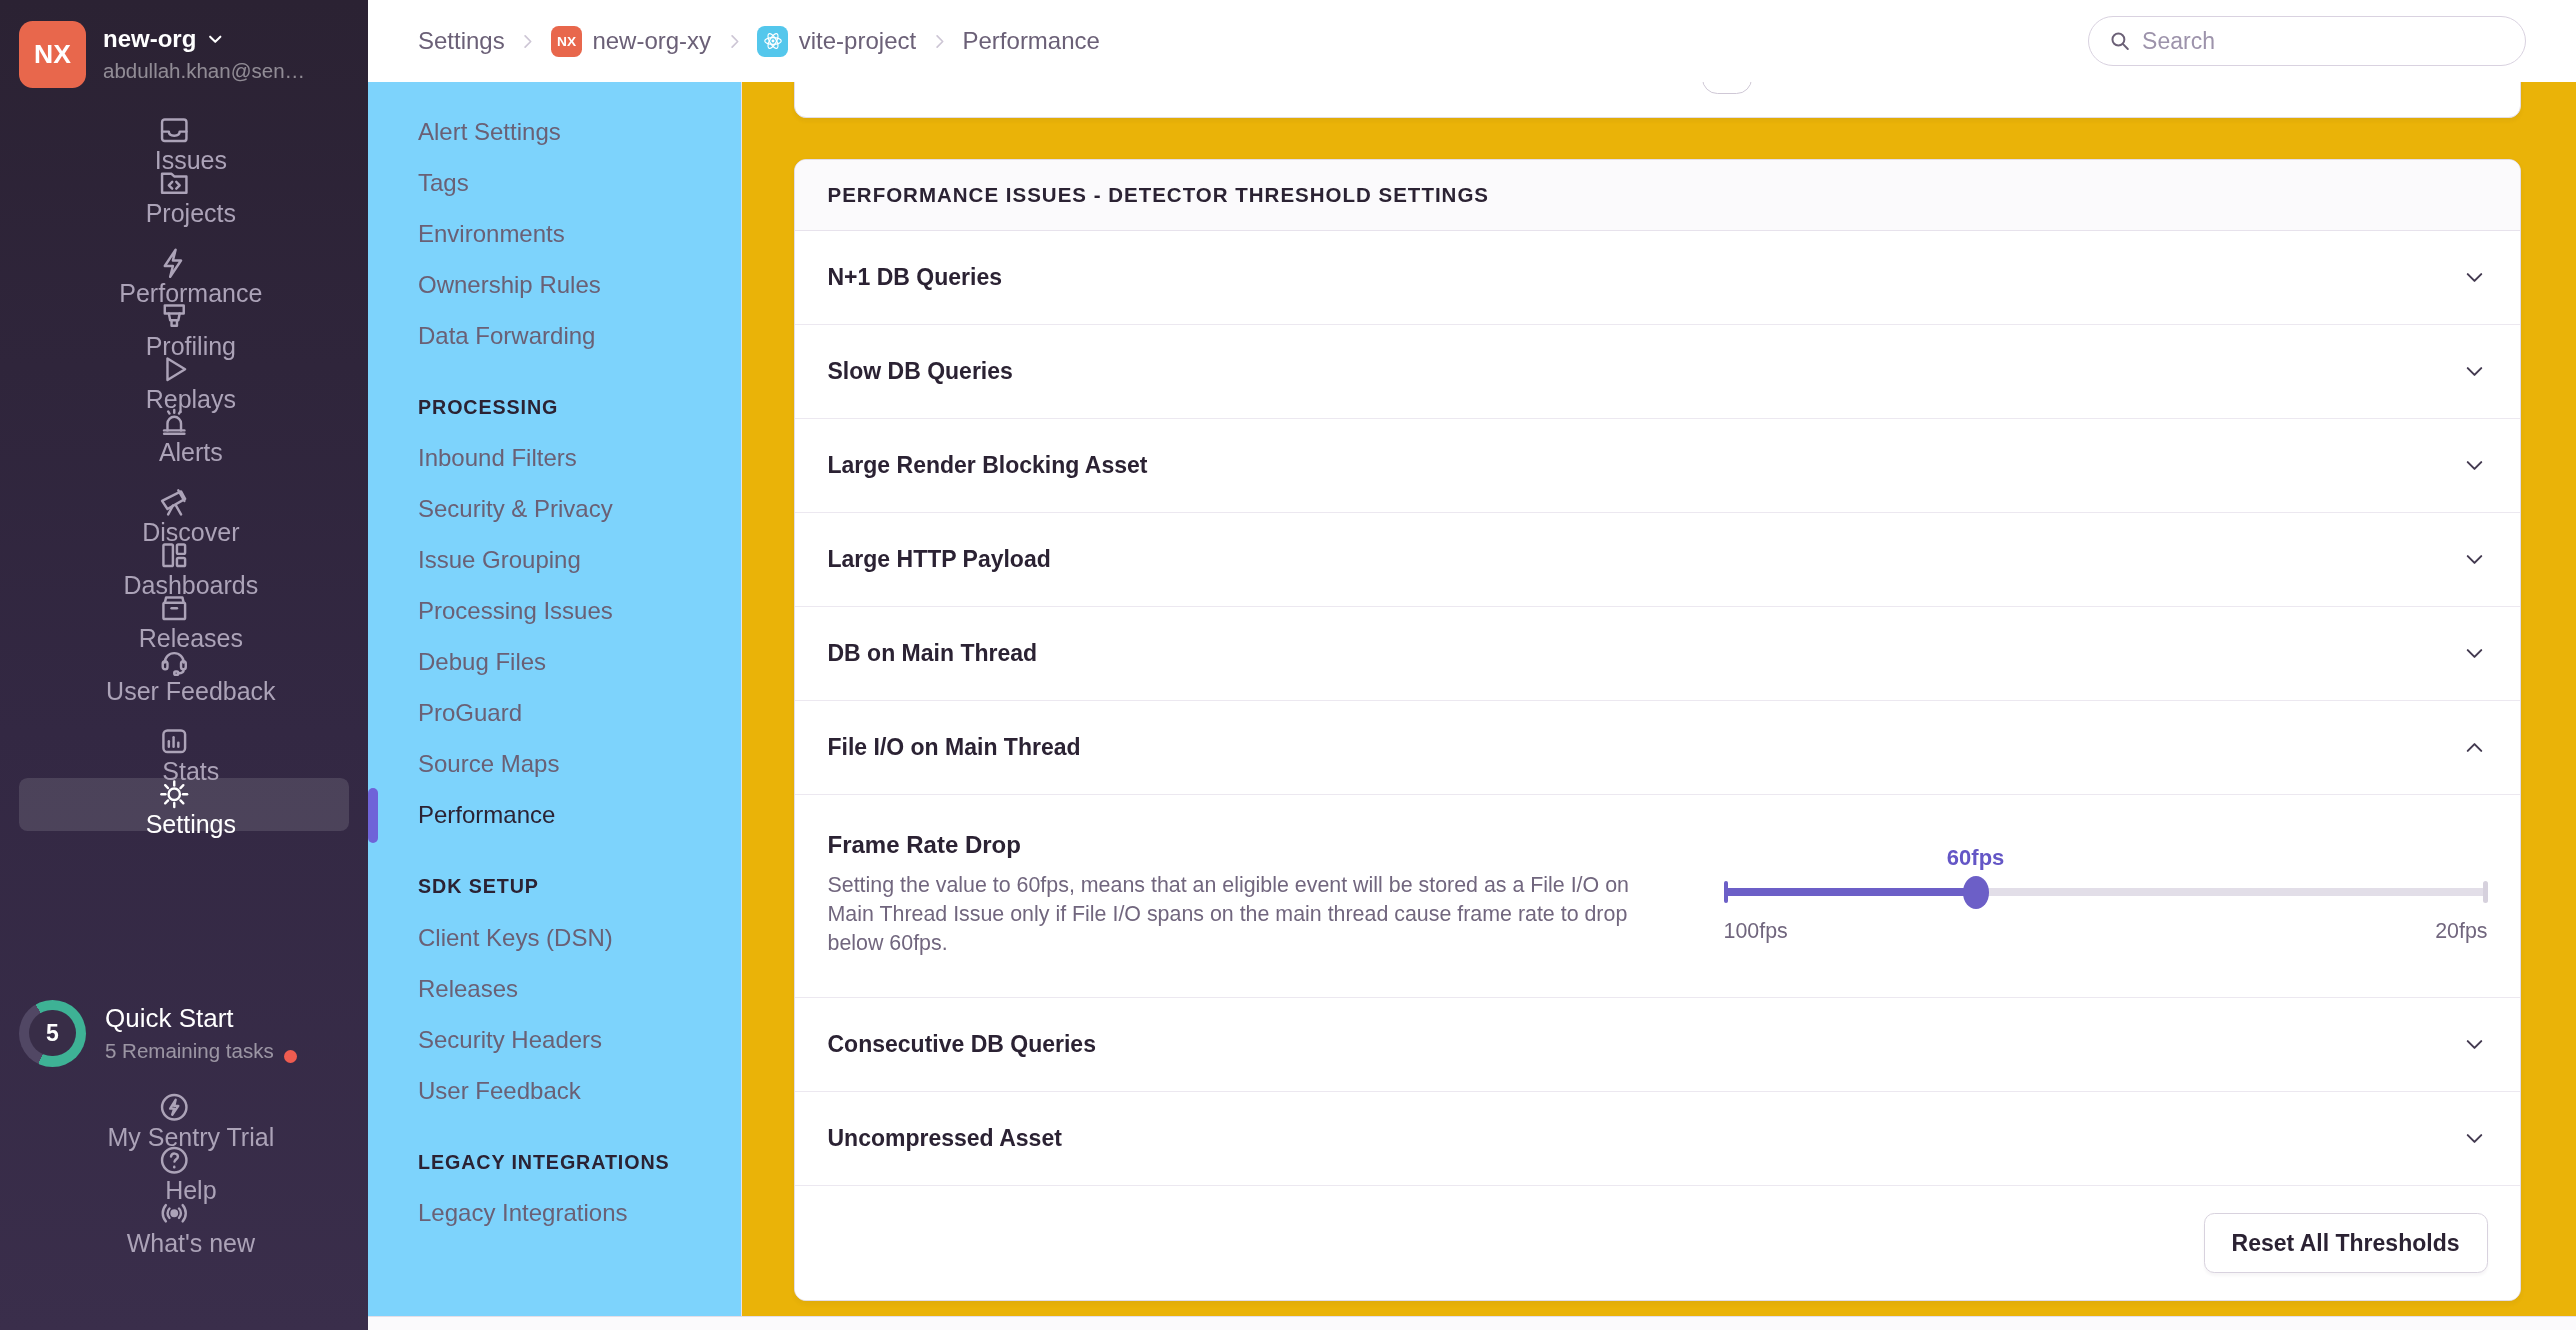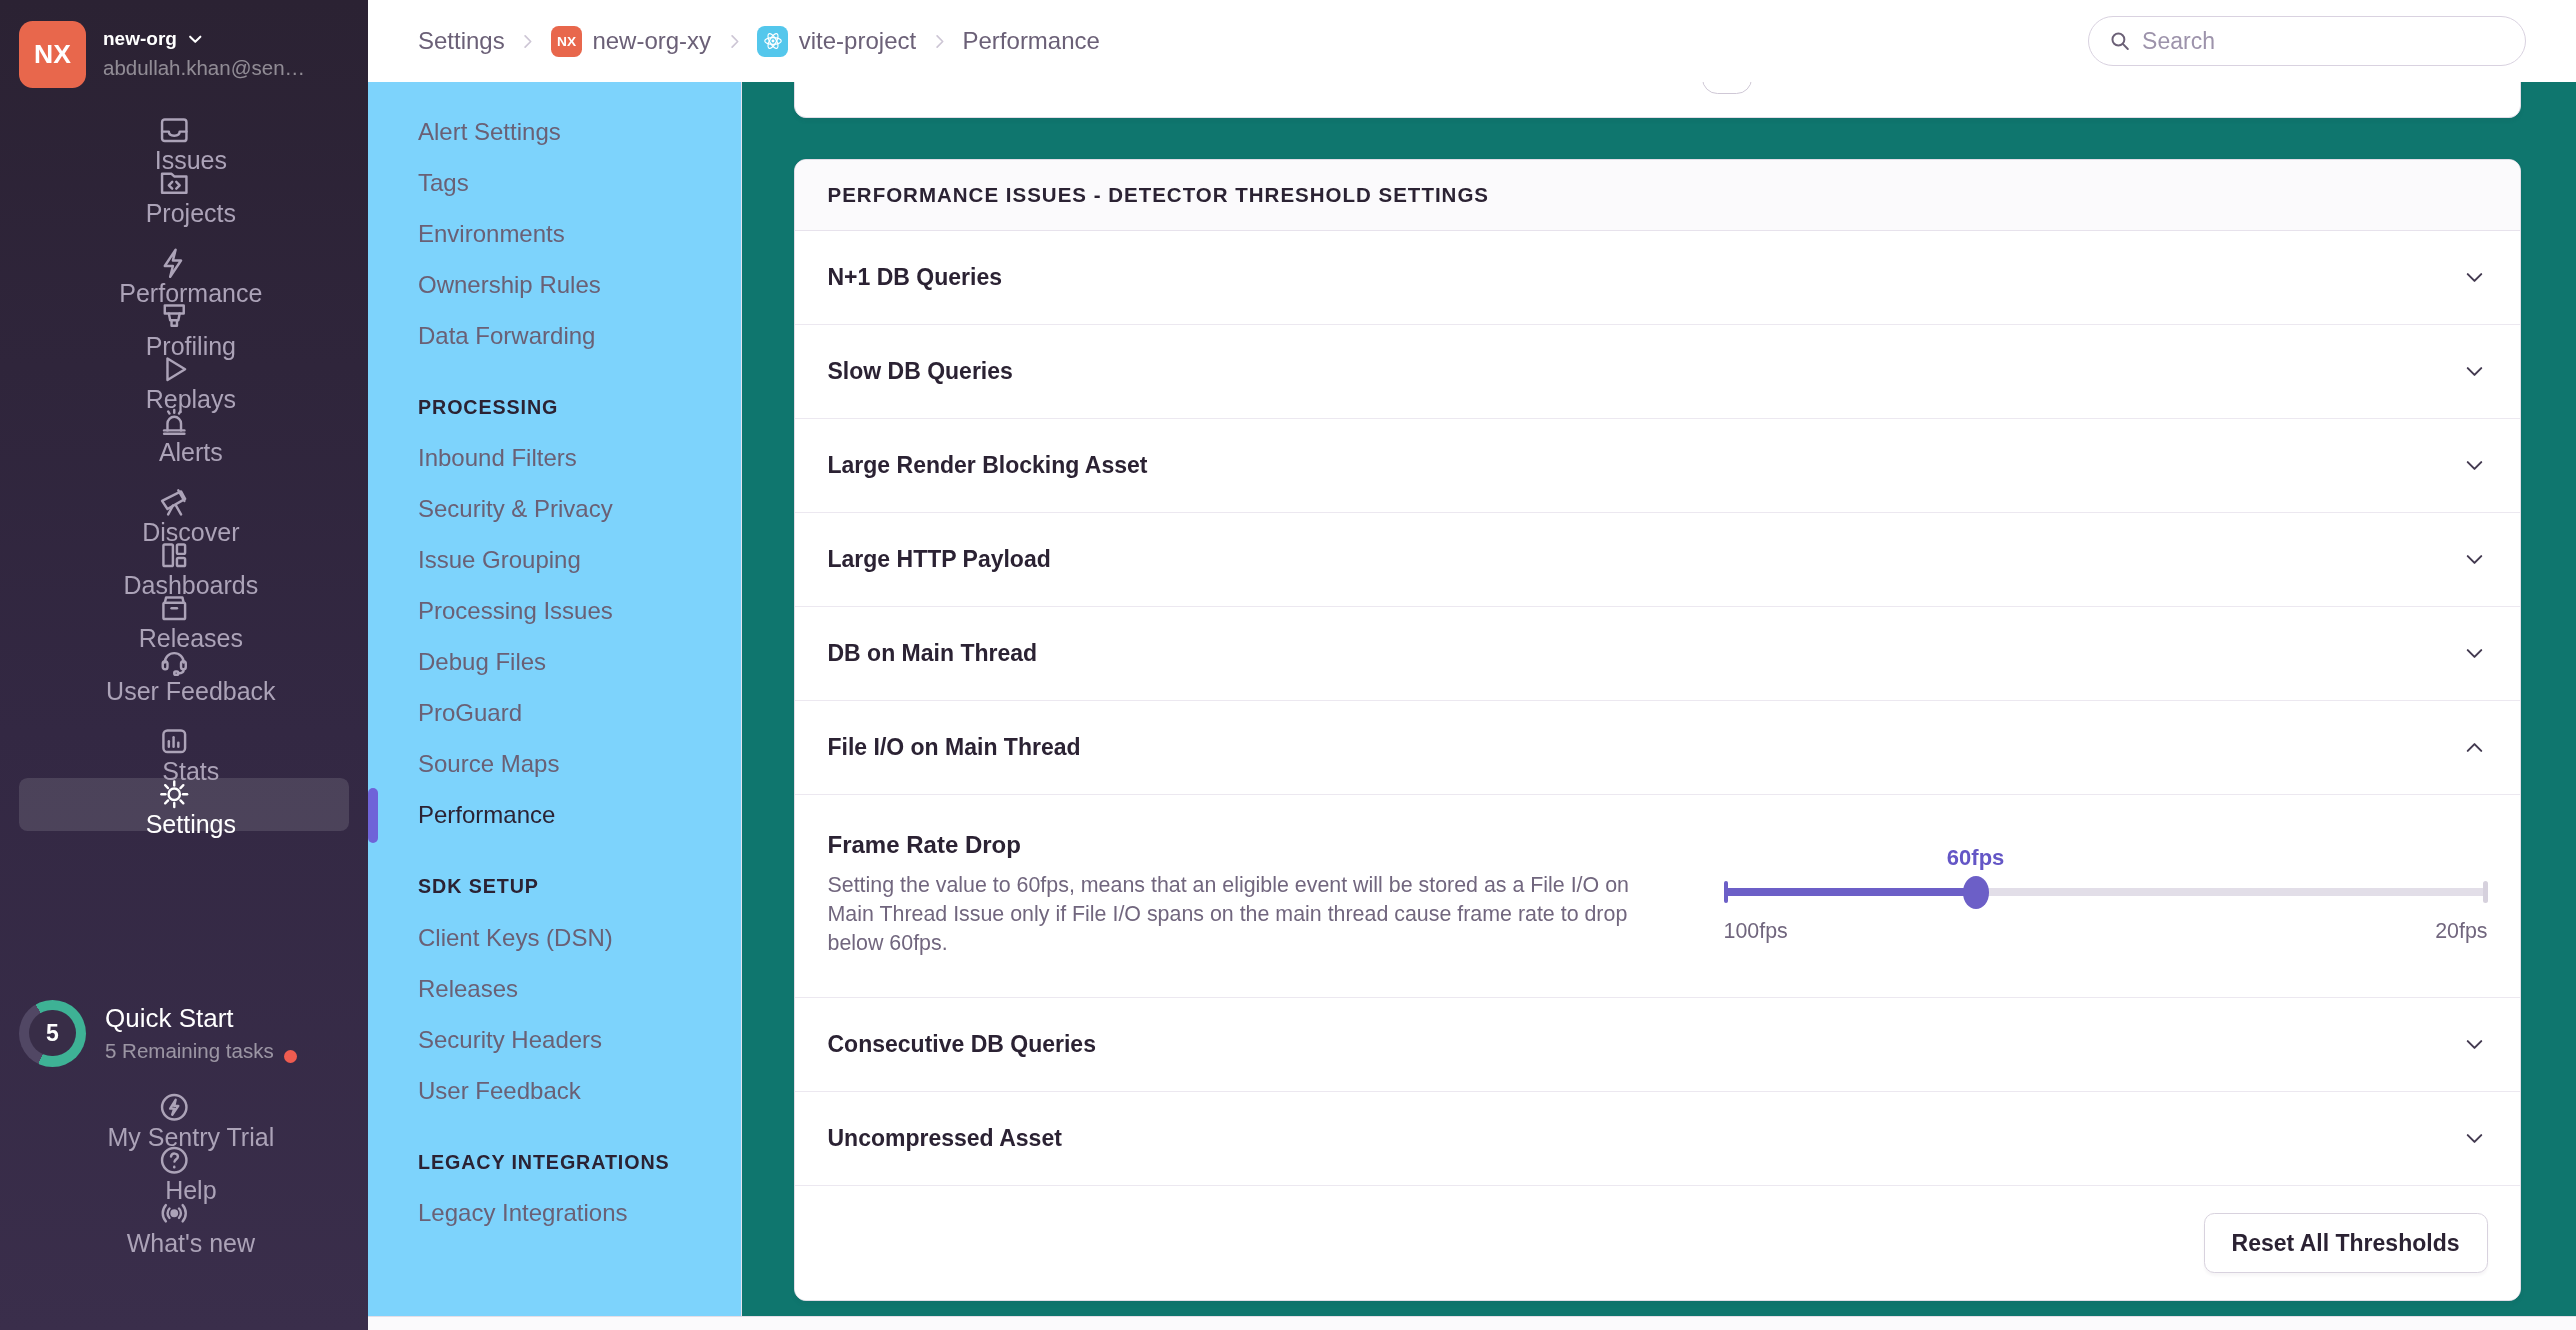--- a/index.html
+++ b/index.html
@@ -8,21 +8,21 @@
 
   
   .sidebar { position:absolute; left:0; top:0; width:368px; height:1331px;
     background:linear-gradient(180deg,#2b2233 0%,#332843 55%,#3a2e4b 100%);
     color:#aca3b8; z-index:10; }
   .sb-header { display:flex; align-items:center; padding:20.5px 19px 0 19px; }
   .avatar { width:67px; height:67px; border-radius:13.7px; background:#e8674c;
     color:#fff; font-size:26.5px; font-weight:700; display:flex; align-items:center;
     justify-content:center; flex:none; }
   .sb-org { margin-left:17px; min-width:0; }
-  .sb-org-name { color:#fff; font-size:19px; font-weight:700; display:flex; align-items:center; gap:8.6px; }
+  .sb-org-name { color:#fff; font-size:24px; font-weight:700; display:flex; align-items:center; gap:8.6px; }
   .sb-org-email { color:rgba(255,255,255,0.48); font-size:20.5px; margin-top:5.1px;
     white-space:nowrap; overflow:hidden; text-overflow:ellipsis; max-width:252px; }
   .sb-nav { margin-top:26px; }
   .sb-item { height:53px; display:flex; align-items:center; margin:0 19px; padding-left:13.7px;
     border-radius:8.6px; font-size:25px; color:#aca3b8; cursor:pointer;flex-direction:column; }
   .sb-item svg { width:32.5px; height:32.5px; flex:none; margin-right:32.5px; }
   .sb-item.active { background:rgba(255,255,255,0.12); color:#fff; }
   .sb-gap { height:27px; }
   .sb-quick { display:flex; align-items:center; margin:169px 19px 0 19px; }
   .ring { position:relative; width:67px; height:67px; border-radius:50%; flex:none;
@@ -59,21 +59,21 @@
     border-right:1.7px solid #e7e2ec; padding-top:106px; z-index:4; }
   .snav-item { position:relative; height:51px; display:flex; align-items:center; padding-left:50px;
     font-size:24px; color:#6a6075; cursor:pointer; white-space:nowrap; }
   .snav-item.active { color:#2b2233; font-weight:500; }
   .snav-item.active::before { content:""; position:absolute; left:0; top:-1.7px; width:10.3px; height:55px;
     border-radius:6.8px; background:#6f63d8; }
   .snav-header { height:51px; margin-top:20.5px; display:flex; align-items:center; padding-left:50px;
     font-size:19.7px; font-weight:700; letter-spacing:0.9px; color:#2b2233; }
 
   
-  .content { position:absolute; left:741px; top:0; width:1835px; height:1331px; background:#0f766e; }
+  .content { position:absolute; left:741px; top:0; width:1835px; height:1331px; background:#eab308; }
   .partial-card { position:absolute; left:53px; right:55px; top:-53px; height:171px; background:#fff;
     border:1.7px solid #e2dde7; border-radius:12px; box-shadow:0 2.6px 4.3px rgba(43,34,51,0.05); z-index:1; }
   .partial-toggle { position:absolute; left:907px; top:115px; width:50px; height:31px;
     border:1.7px solid #cfc8d6; border-radius:15.4px; background:#fff; }
   .card { position:absolute; left:53px; right:55px; top:159px; background:#fff;
     border:1.7px solid #e2dde7; border-radius:12px; box-shadow:0 2.6px 5.1px rgba(43,34,51,0.05);
     overflow:hidden; z-index:2; }
   .card-header { height:71px; background:#fbfafc; border-bottom:1.7px solid #e7e2ec;
     display:flex; align-items:center; padding:0 32.5px; font-size:20.5px; font-weight:700;
     letter-spacing:1px; color:#2b2233; }

